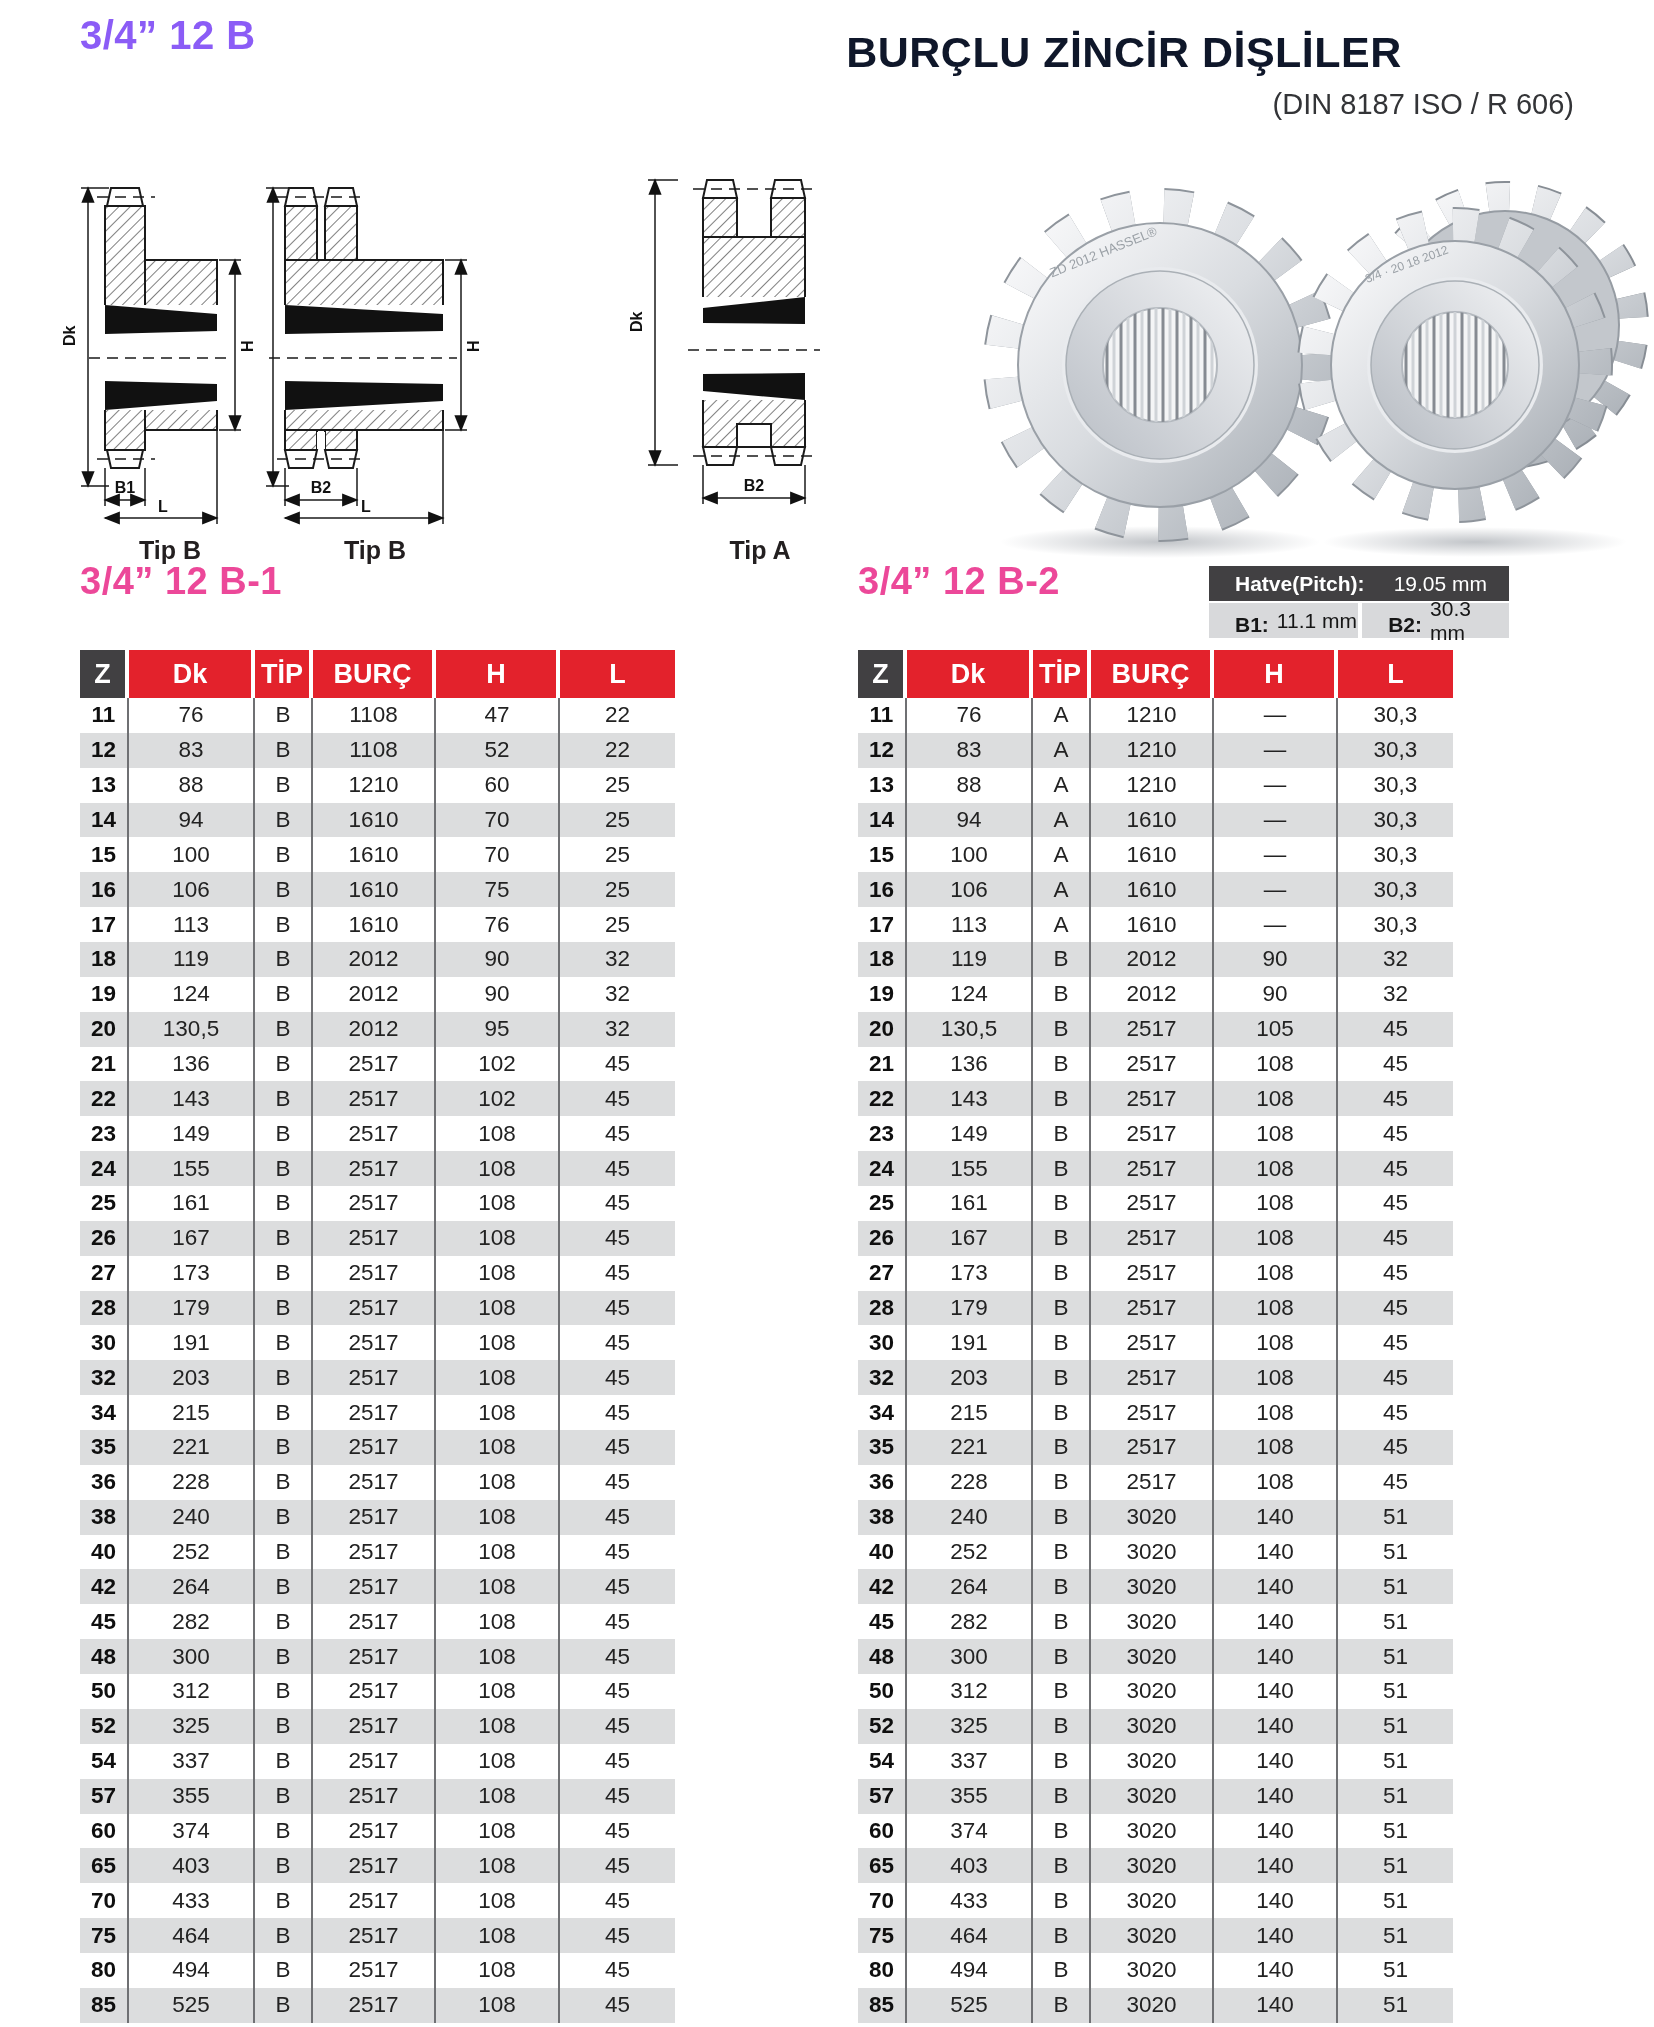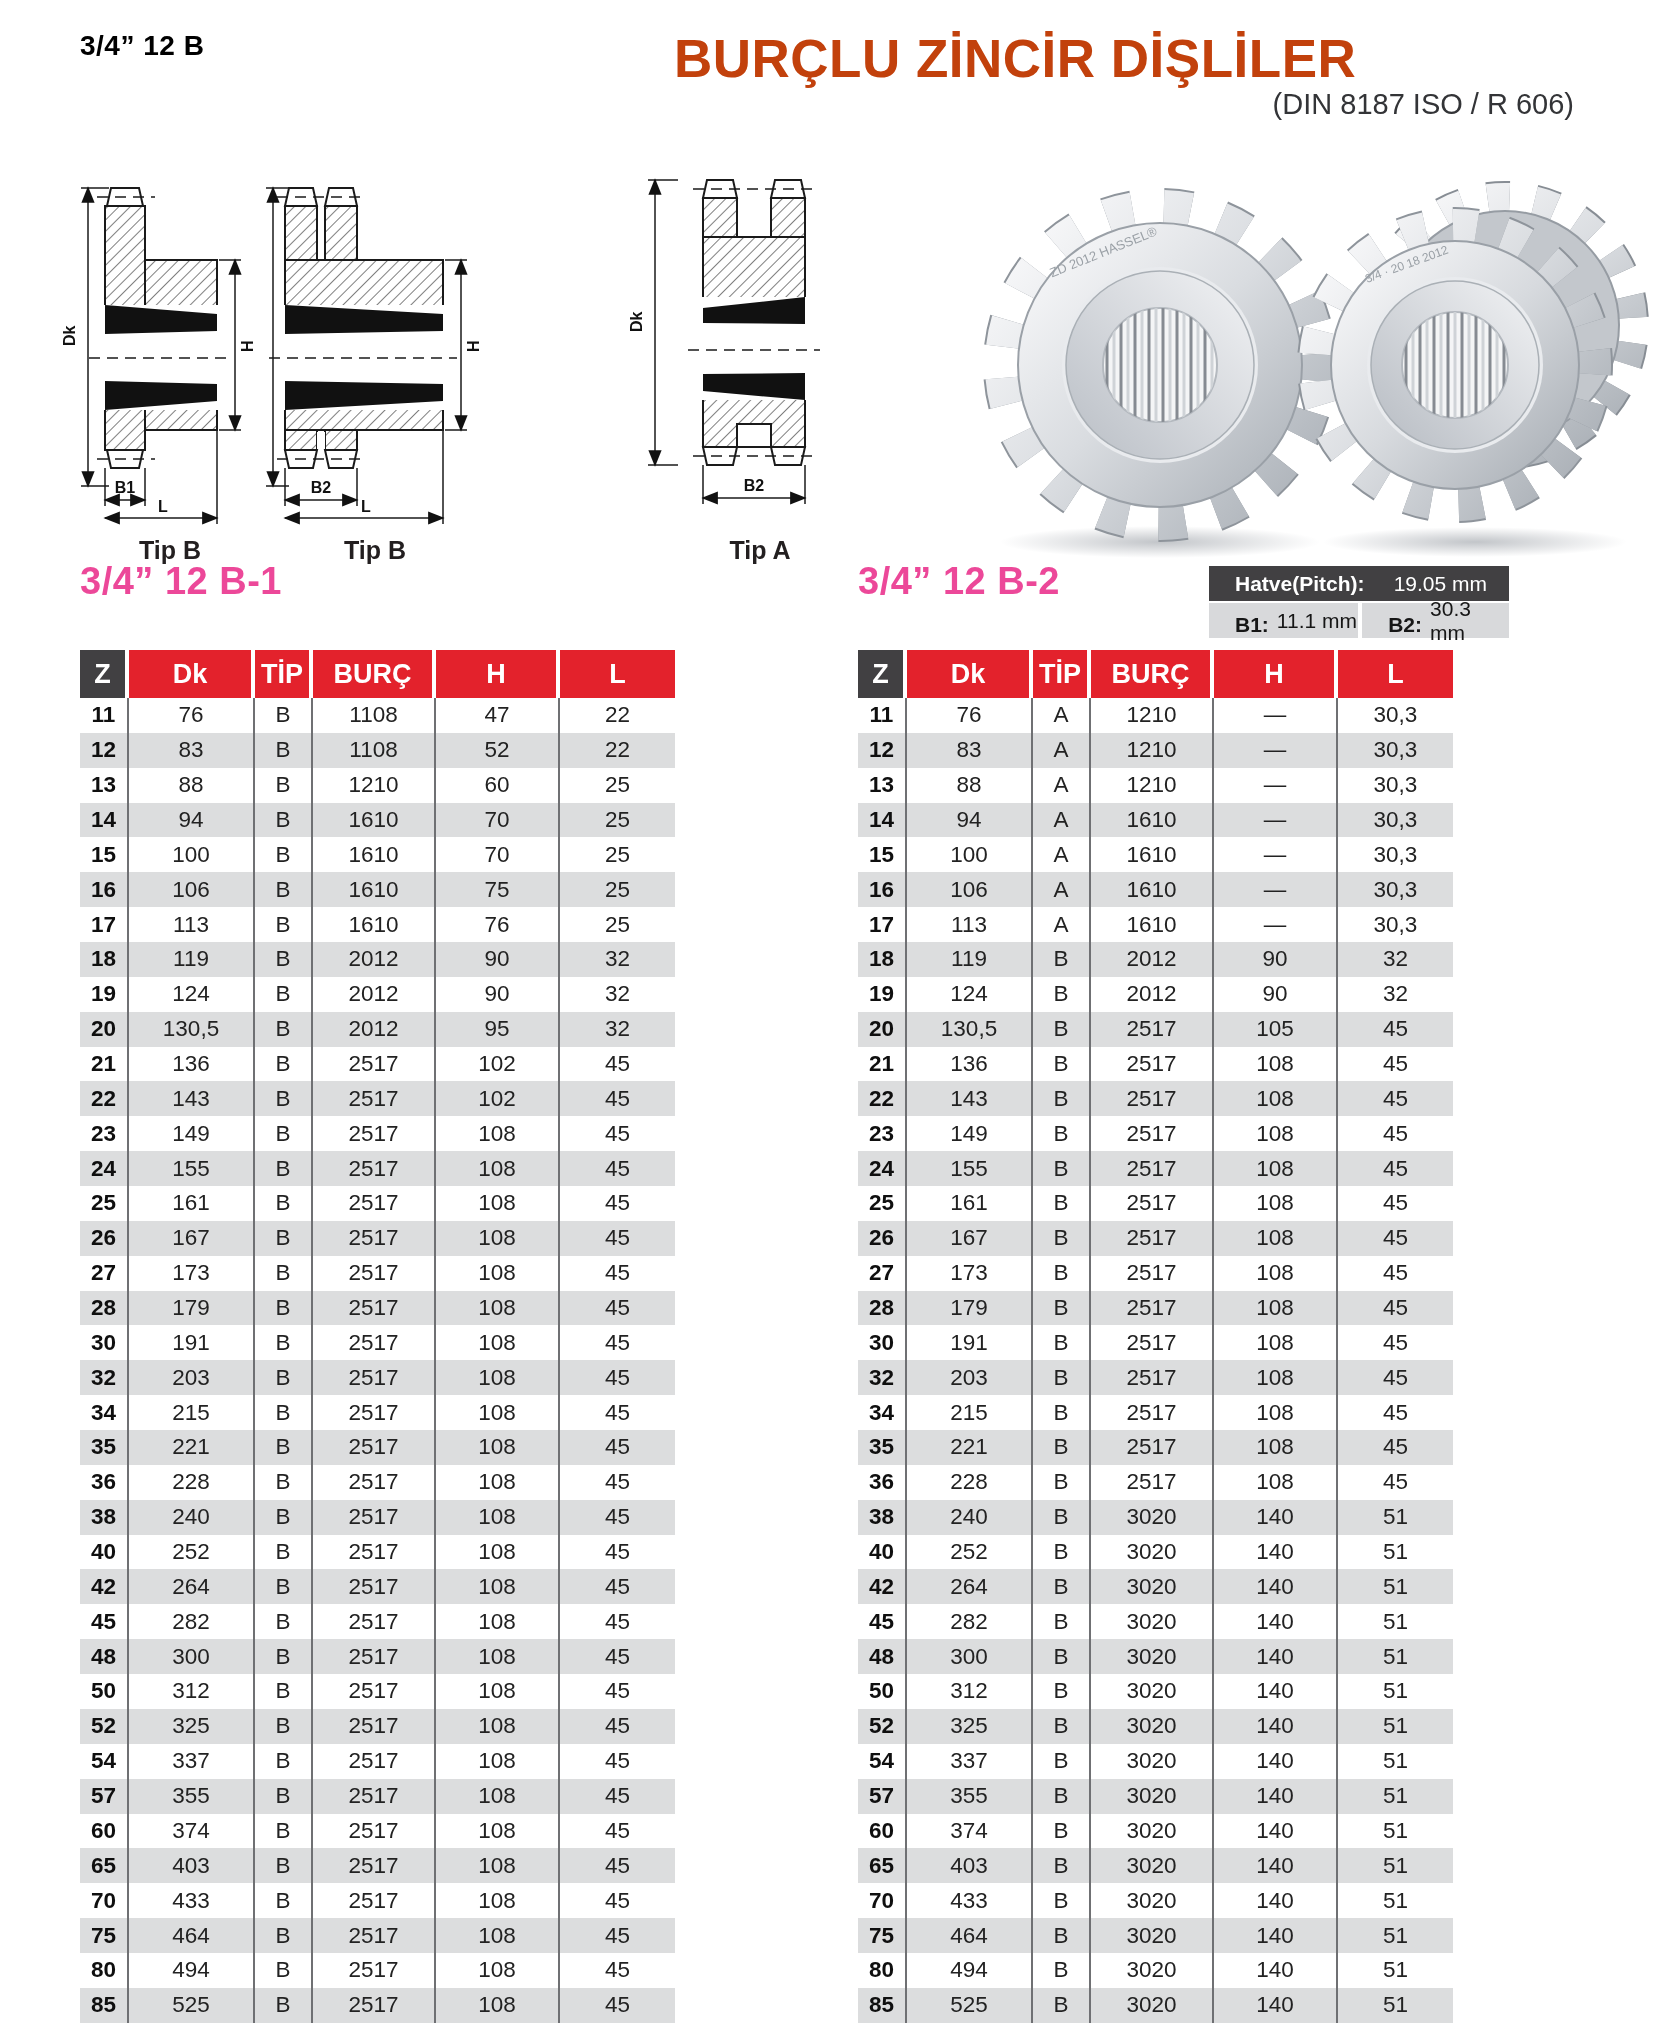--- a/index.html
+++ b/index.html
@@ -3,22 +3,22 @@
 <meta charset="utf-8">
 <style>
   html,body{margin:0;padding:0;}
   body{
     width:1654px;height:2027px;position:relative;overflow:hidden;
     background:#fff;font-family:"Liberation Sans", sans-serif;color:#1d1d1f;
   }
   :root{--red:#e3222c;--dark:#414042;--alt:#dcddde;--line:#6f7073;}
 
   
-  .prod-code{position:absolute;left:80px;top:30px;font-size:28px;font-weight:800;letter-spacing:.5px;color:#000000;}
-  .main-title{position:absolute;right:80px;top:28px;width:900px;text-align:left;font-size:53px;font-weight:800;letter-spacing:.5px;color:#c2410c;}
+  .prod-code{position:absolute;left:80px;top:13px;font-size:40px;font-weight:800;letter-spacing:.5px;color:#8b5cf6;}
+  .main-title{position:absolute;right:80px;top:28px;width:900px;text-align:center;font-size:43px;font-weight:800;letter-spacing:.5px;color:#0f172a;}
   .sub-title{position:absolute;right:80px;top:88px;width:700px;text-align:right;font-size:29px;font-weight:500;color:#333437;}
 
   
   .drw{position:absolute;}
   .caption{position:absolute;width:140px;text-align:center;font-size:25px;font-weight:800;color:#231f20;}
   svg .part{fill:#fff;stroke:#1a1a1a;stroke-width:2;}
   svg .dim{stroke:#1a1a1a;stroke-width:1.5;fill:none;}
   svg .dash{stroke:#1a1a1a;stroke-width:1.4;stroke-dasharray:11 7;fill:none;}
   svg .dimlabel{font-family:"Liberation Sans",sans-serif;font-size:16px;font-weight:700;fill:#111;}
 

